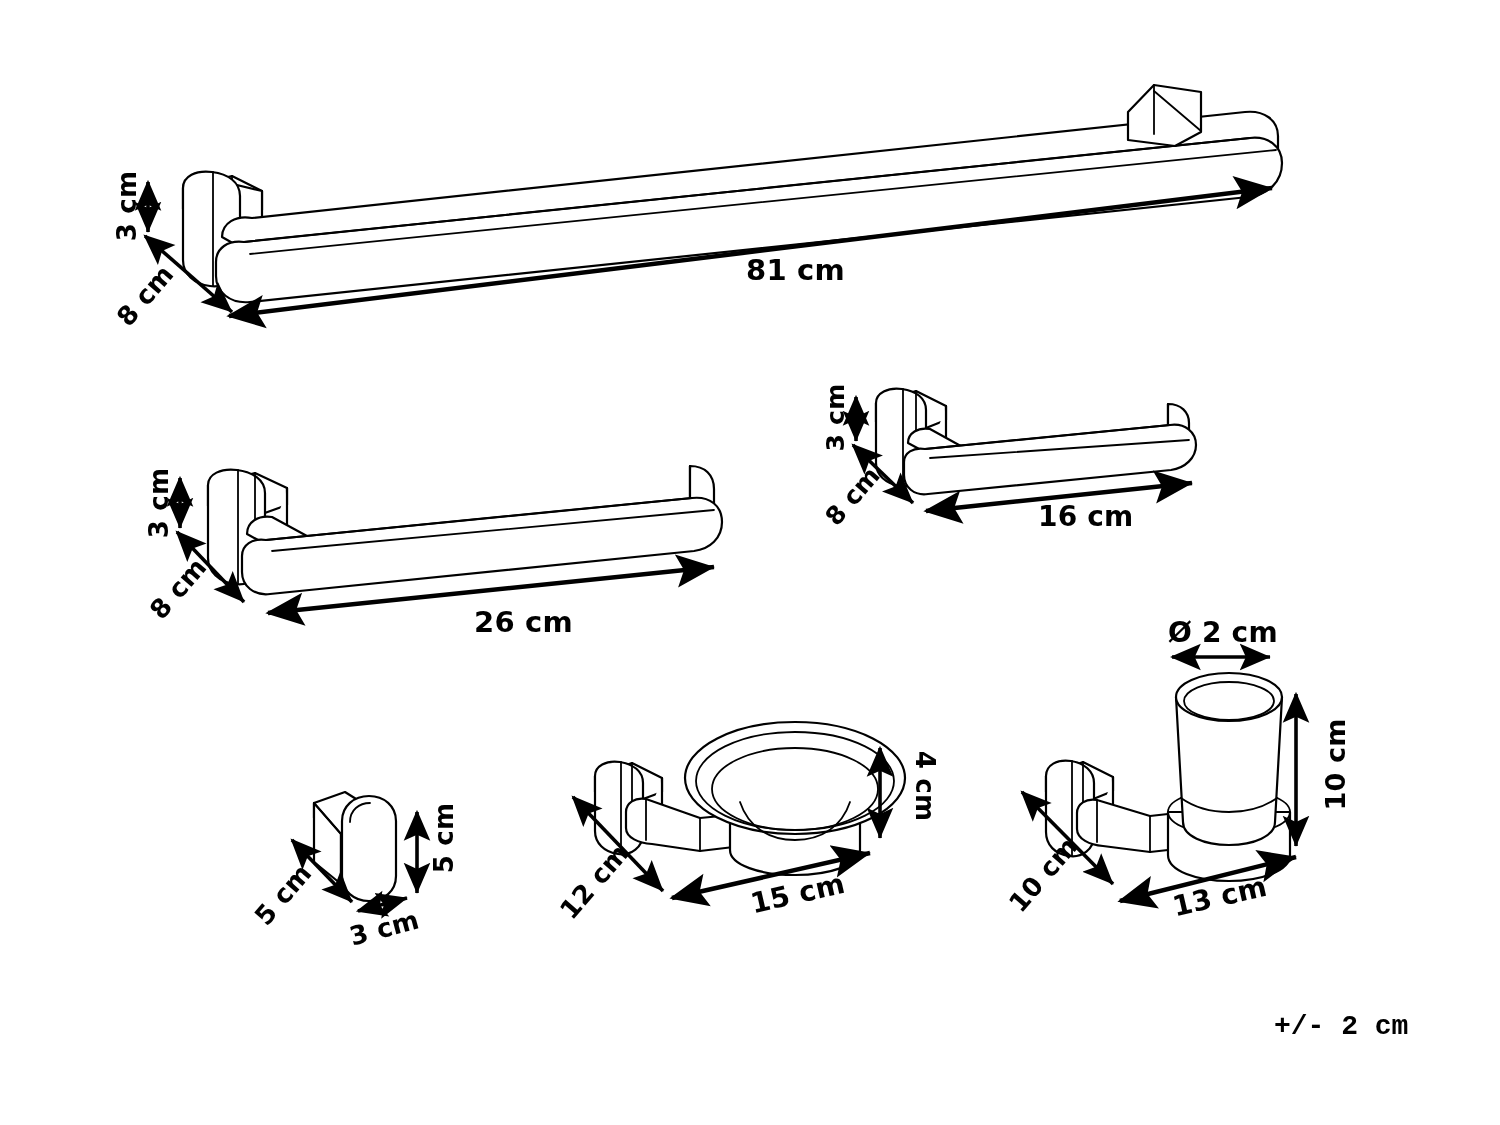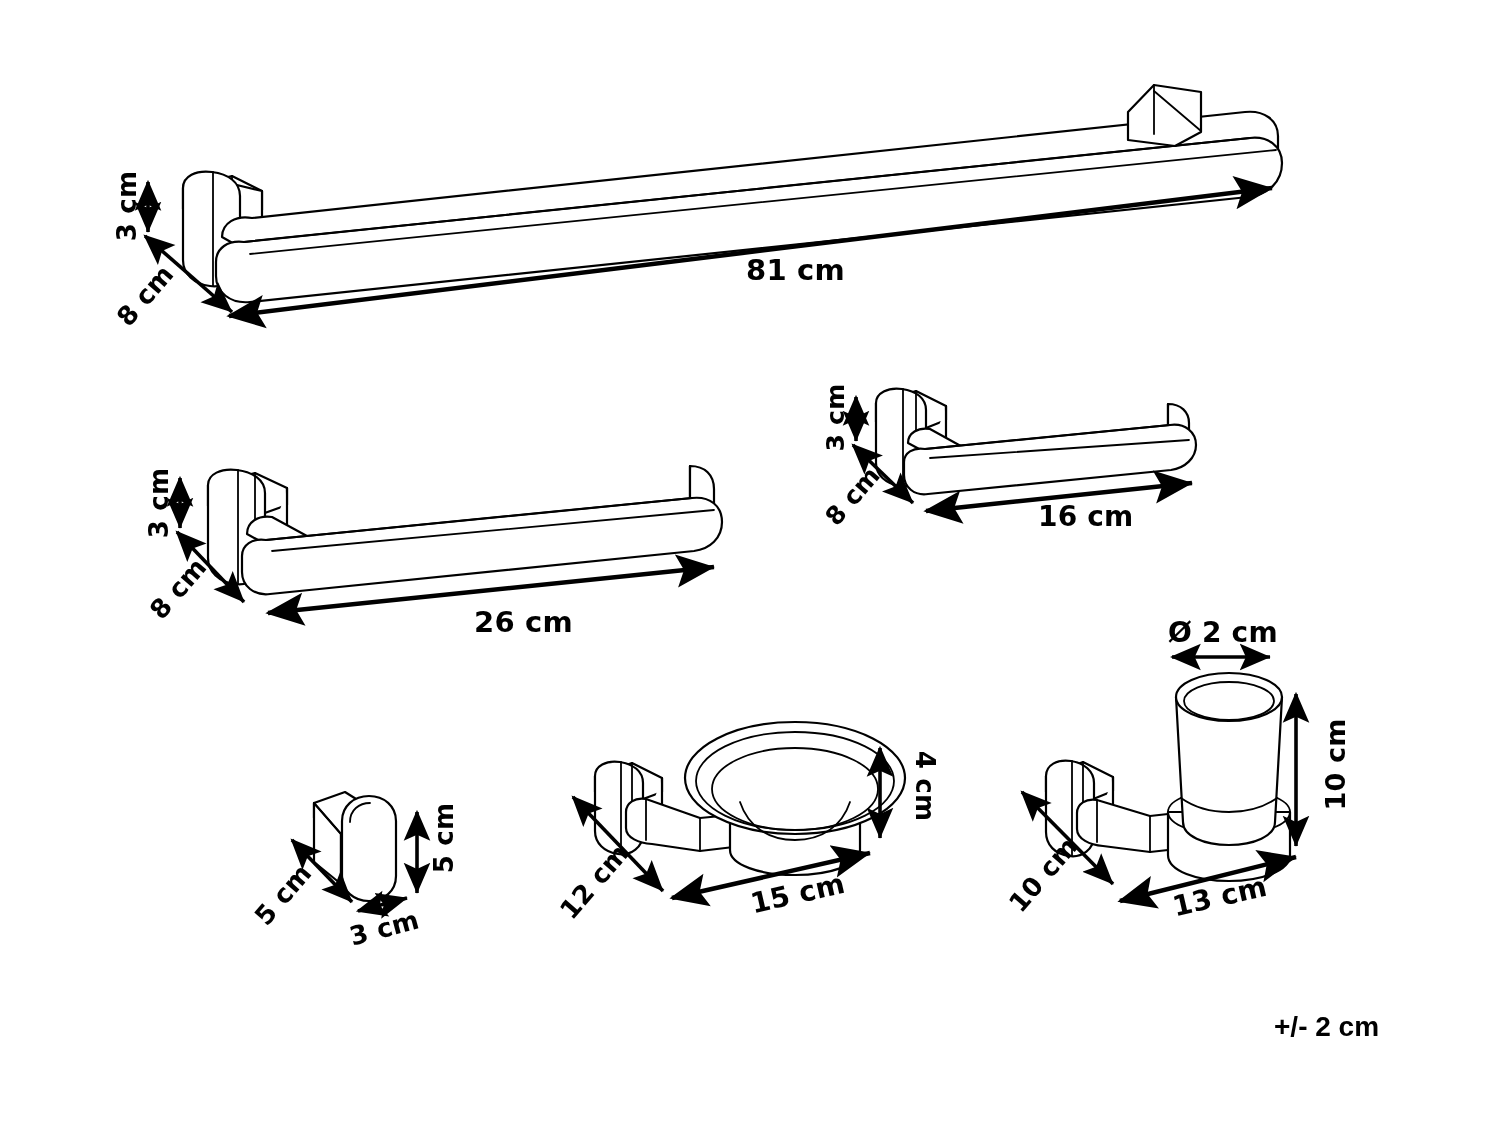--- a/index.html
+++ b/index.html
@@ -60,21 +60,21 @@
     font-family: "DejaVu Sans", "Liberation Sans", sans-serif;
     font-weight: bold;
     color: #000000;
     white-space: nowrap;
     line-height: 1;
     transform-origin: 50% 50%;
     letter-spacing: 0.2px;
   }
   .note-label {
     position: absolute;
-    font-family: Liberation Sans, sans-serif;
+    font-family: Liberation Mono, monospace;
     font-weight: bold;
     color: #000000;
     white-space: nowrap;
     line-height: 1;
   }
 </style>
 </head>
 <body>
 
 <div id="diagram-root">

